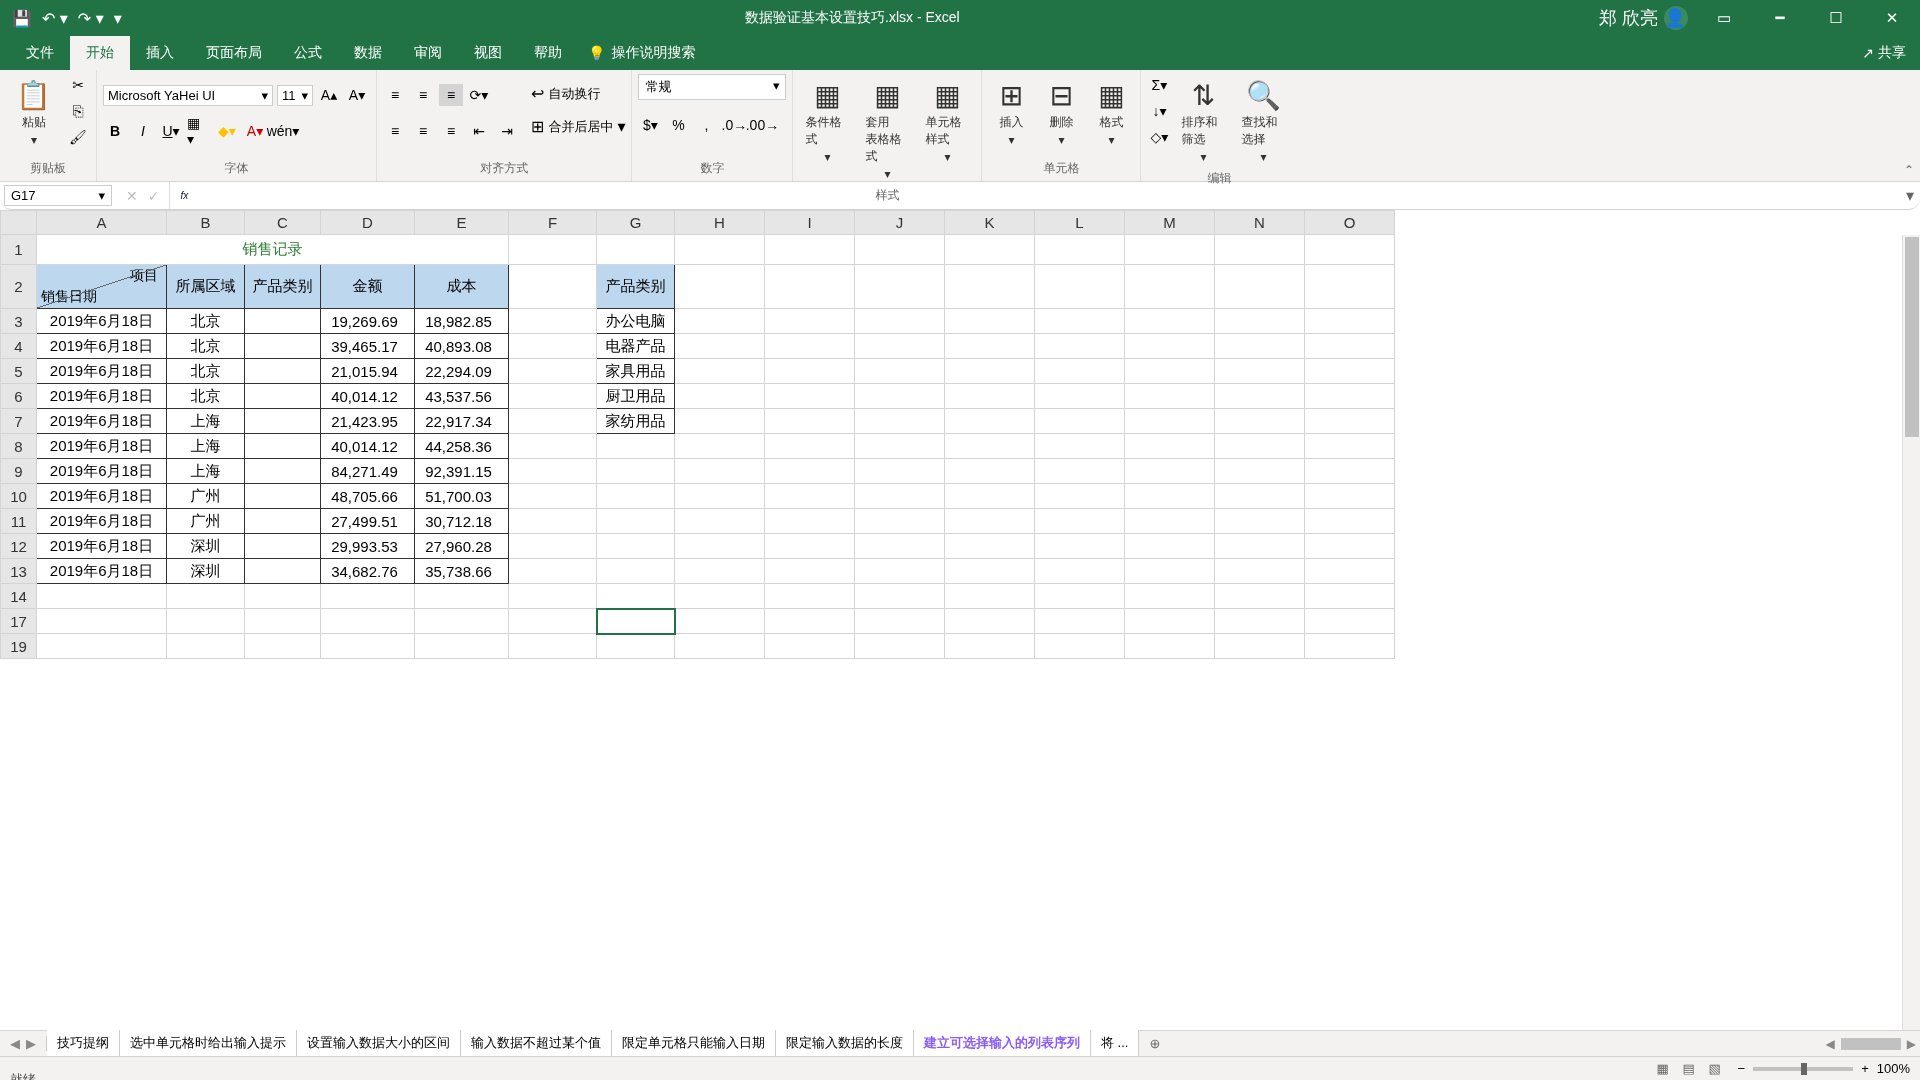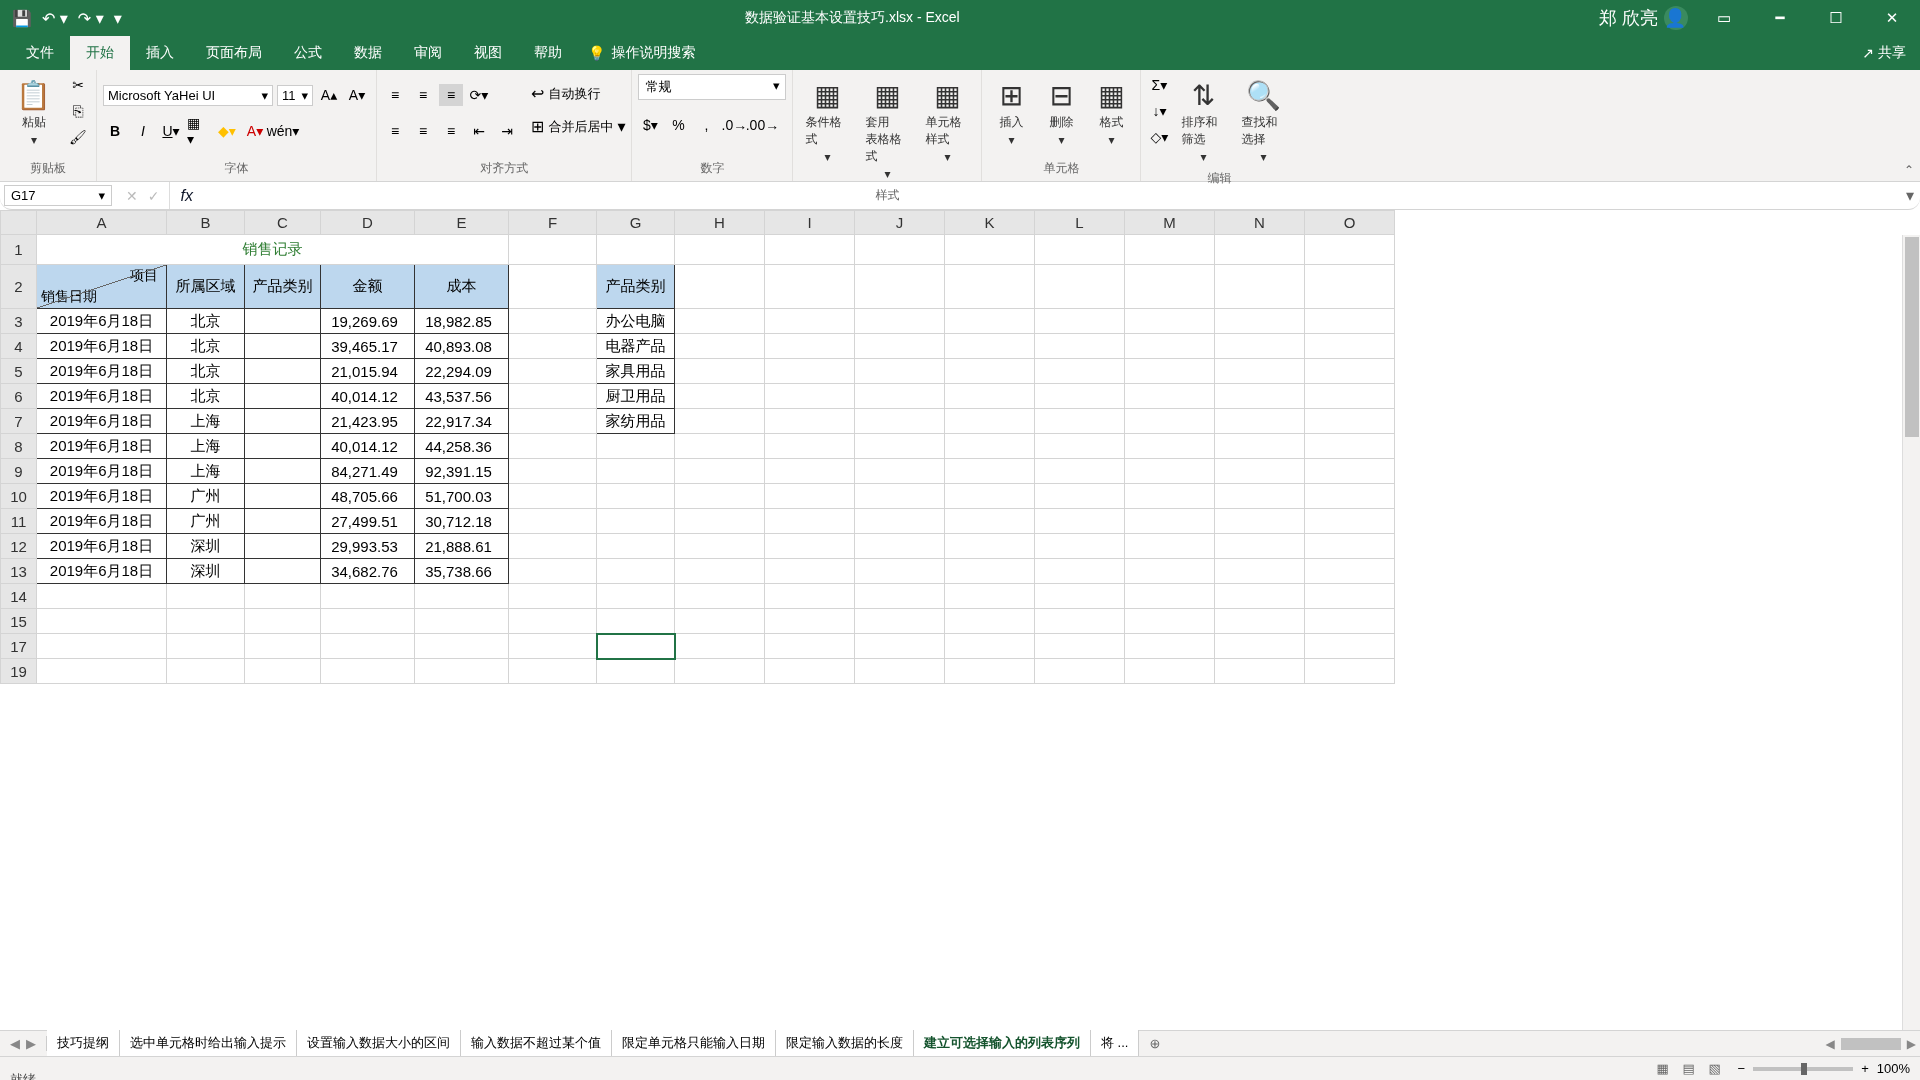--- a/index.html
+++ b/index.html
@@ -37,21 +37,21 @@
 .row { display: flex; gap: 4px; align-items: center; margin-top: 10px; }
 .col { display: flex; flex-direction: column; gap: 4px; }
 .sm-btn { width: 24px; height: 22px; display: flex; align-items: center; justify-content: center; font-size: 14px; cursor: pointer; }
 .fmt-select { border: 1px solid #ccc; background: #fff; width: 148px; font-size: 13px; padding: 3px 6px; display: flex; justify-content: space-between; }
 .collapse { position: absolute; right: 6px; bottom: 4px; font-size: 12px; color: #666; }
 
 
 .fbar { height: 28px; border-bottom: 1px solid #d4d4d4; display: flex; align-items: center; background: #fff; border-radius: 12px; }
 .namebox { width: 108px; border: 1px solid #ccc; margin: 2px 4px; padding: 2px 6px; font-size: 13px; display: flex; justify-content: space-between; }
 .fbtns { display: flex; gap: 10px; padding: 0 10px; color: #bbb; font-size: 14px; border-right: 1px solid #ddd; height: 100%; align-items: center; }
-.fx { font-style: italic; color: #0f172a; padding: 0 10px; font-size: 16px; }
+.fx { font-style: italic; color: #0f172a; padding: 0 10px; font-size: 10px; }
 .finput { flex: 1; padding: 0 6px; font-size: 13px; }
 .fexpand { width: 20px; text-align: center; color: #666; }
 
 
 .grid-wrap { flex: 1; overflow: hidden; position: relative; background: #fff; }
 .grid { border-collapse: collapse; table-layout: fixed; }
 .grid th, .grid td { border: 1px solid #d4d4d4; font-size: 15px; text-align: center; }
 .colhdr { background: #e6e6e6; height: 24px; color: #333; font-weight: normal; }
 .rowhdr { background: #e6e6e6; width: 36px; color: #333; font-weight: normal; font-size: 14px; }
 .corner { background: #e6e6e6; width: 36px; }
@@ -65,21 +65,21 @@
 .diag .tb { position: absolute; left: 4px; bottom: 2px; font-size: 14px; }
 .selected { border: 2px solid #217346 !important; }
 .num { text-align: right; padding-right: 6px; }
 .scrollbar-v { position: absolute; right: 0; top: 25px; bottom: 0; width: 18px; background: #f3f2f1; border-left: 1px solid #ddd; }
 .scrollbar-v .thumb { background: #c1c1c1; width: 14px; margin: 2px; height: 200px; }
 
 
 .sheets { height: 26px; border-top: 1px solid #d4d4d4; display: flex; align-items: center; background: #f3f2f1; font-size: 13px; }
 .sheets .nav { display: flex; gap: 6px; padding: 0 10px; color: #888; border-right: 1px solid #ccc; }
 .sheet-tab { padding: 4px 10px; border-right: 1px solid #ccc; background: #fff; cursor: pointer; white-space: nowrap; }
-.sheet-tab.active { background: #fff; color: #14532d; border-bottom: 2px solid #217346; font-weight: bold; }
+.sheet-tab.active { background: #fff; color: #8b5cf6; border-bottom: 2px solid #217346; font-weight: bold; }
 .sheets .add { padding: 0 10px; color: #666; }
 .sheets .hscroll { flex: 1; display: flex; align-items: center; justify-content: flex-end; padding-right: 4px; gap: 6px; }
 .sheets .hnav { color: #888; font-size: 12px; }
 
 
 .status { height: 24px; background: #f3f2f1; border-top: 1px solid #d4d4d4; display: flex; align-items: center; font-size: 13px; padding: 0 10px; }
 .status .left { flex: 1; color: #444; margin-top: 23px; }
 .status .views { display: flex; gap: 4px; }
 .status .view { width: 22px; text-align: center; color: #666; }
 .status .zoom { display: flex; align-items: center; gap: 8px; margin-left: 12px; }
@@ -524,21 +524,21 @@
           <td class="cell"></td>
           <td class="cell"></td>
           <td class="cell"></td>
         </tr>
         <tr>
           <th class="rowhdr">12</th>
           <td class="cell data-b">2019年6月18日</td>
           <td class="cell data-b">深圳</td>
           <td class="cell data-b"></td>
           <td class="cell data-b num">29,993.53</td>
-          <td class="cell data-b num">21,888.61</td>
+          <td class="cell data-b num">27,960.28</td>
           <td class="cell"></td>
           <td class="cell"></td>
           <td class="cell"></td>
           <td class="cell"></td>
           <td class="cell"></td>
           <td class="cell"></td>
           <td class="cell"></td>
           <td class="cell"></td>
           <td class="cell"></td>
           <td class="cell"></td>
@@ -556,38 +556,20 @@
           <td class="cell"></td>
           <td class="cell"></td>
           <td class="cell"></td>
           <td class="cell"></td>
           <td class="cell"></td>
           <td class="cell"></td>
           <td class="cell"></td>
         </tr>
         <tr>
           <th class="rowhdr">14</th>
-          <td class="cell"></td>
-          <td class="cell"></td>
-          <td class="cell"></td>
-          <td class="cell"></td>
-          <td class="cell"></td>
-          <td class="cell"></td>
-          <td class="cell"></td>
-          <td class="cell"></td>
-          <td class="cell"></td>
-          <td class="cell"></td>
-          <td class="cell"></td>
-          <td class="cell"></td>
-          <td class="cell"></td>
-          <td class="cell"></td>
-          <td class="cell"></td>
-        </tr>
-        <tr>
-          <th class="rowhdr">15</th>
           <td class="cell"></td>
           <td class="cell"></td>
           <td class="cell"></td>
           <td class="cell"></td>
           <td class="cell"></td>
           <td class="cell"></td>
           <td class="cell"></td>
           <td class="cell"></td>
           <td class="cell"></td>
           <td class="cell"></td>

